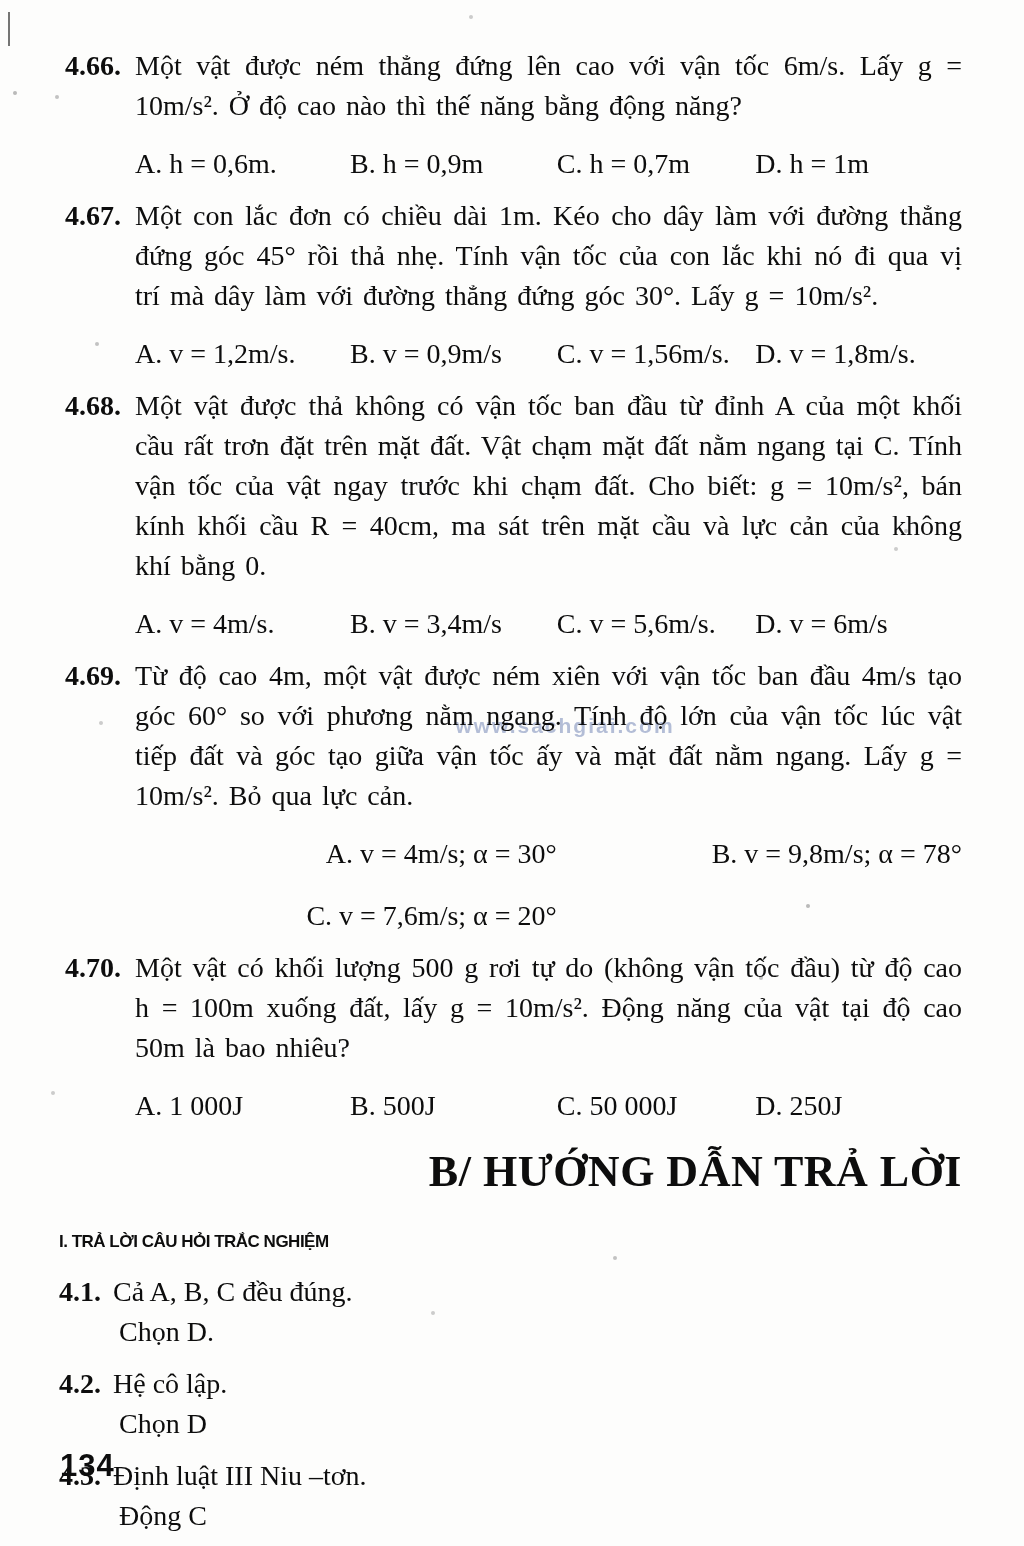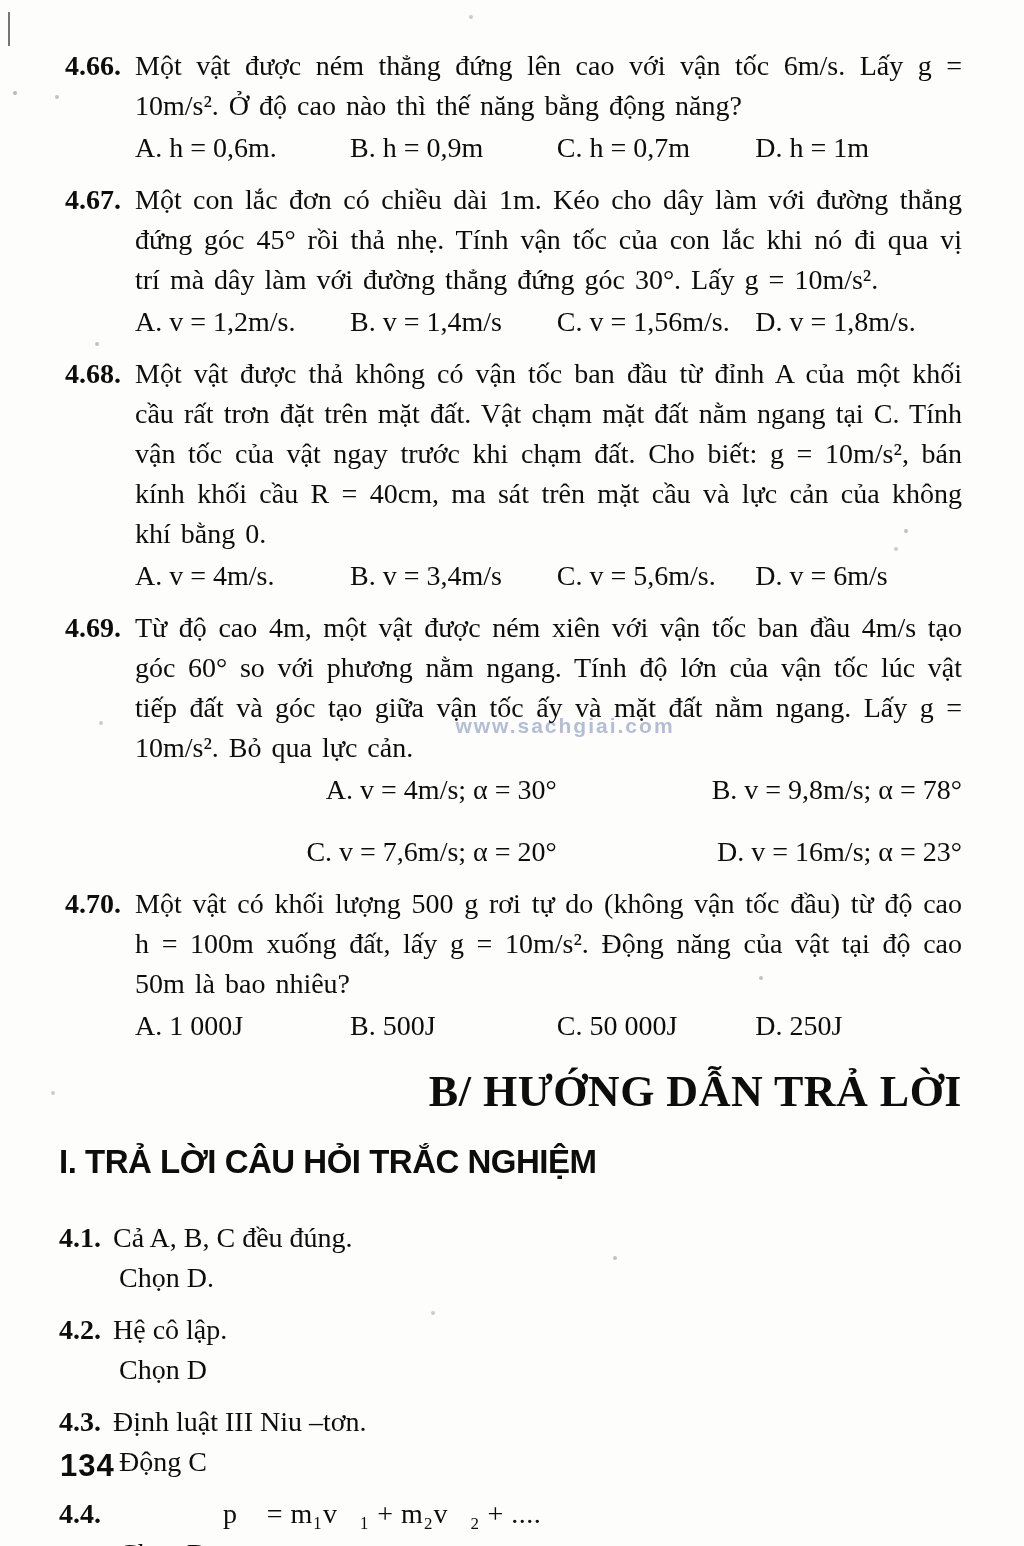--- a/index.html
+++ b/index.html
@@ -41,33 +41,33 @@
   
   .content{
     position:absolute; left:65px; top:46px; width:897px; z-index:1;
     font-size:28px; line-height:40px;
   }
   .question{ position:relative; padding-left:70px; margin-bottom:12px; }
   .qnum{
     position:absolute; left:0; top:0; font-weight:bold; white-space:nowrap;
   }
   .qbody{ margin:0; text-align:justify; word-spacing:3px; }
-  .opts{ display:grid; margin-top:2px; }
+  .opts{ display:grid; margin-top:18px; }
   .opts-4{ grid-template-columns:26% 25% 24% 25%; }
   .opts-2{ grid-template-columns:51% 49%; row-gap:22px;text-align:right; }
   .opt{ white-space:nowrap; }
   
   .guide-title{
     text-align:right; font-weight:bold; font-size:44px;
     margin:26px 0 0 0; letter-spacing:0.5px;
   }
   .guide-section{
     font-family:"Liberation Sans","DejaVu Sans",sans-serif;
-    font-weight:bold; font-size:33px; letter-spacing:-0.5px;
-    margin:30px 0 36px -6px;
+    font-weight:bold; font-size:17px; letter-spacing:-0.5px;
+    margin:30px 0 10px -6px;
   }
   .answer{ position:relative; margin-bottom:12px; margin-left:-6px; }
   .ans-line .qnum{ position:static; margin-right:12px; }
   .ans-choice{ padding-left:60px; }
   .formula{ margin-left:110px; letter-spacing:0.5px; }
   
   .page-num{
     position:absolute; left:60px; top:1448px; z-index:1;
     font-family:"Liberation Sans","DejaVu Sans",sans-serif;
     font-weight:bold; font-size:31px; letter-spacing:1px;
@@ -118,21 +118,21 @@
         <span class="opt">C. h = 0,7m</span>
         <span class="opt">D. h = 1m</span>
       </div>
     </div>
 
     <div class="question">
       <span class="qnum">4.67.</span>
       <p class="qbody">Một con lắc đơn có chiều dài 1m. Kéo cho dây làm với đường thẳng đứng góc 45° rồi thả nhẹ. Tính vận tốc của con lắc khi nó đi qua vị trí mà dây làm với đường thẳng đứng góc 30°. Lấy g = 10m/s².</p>
       <div class="opts opts-4">
         <span class="opt">A. v = 1,2m/s.</span>
-        <span class="opt">B. v = 1,4m/s</span>
+        <span class="opt">B. v = 0,9m/s</span>
         <span class="opt">C. v = 1,56m/s.</span>
         <span class="opt">D. v = 1,8m/s.</span>
       </div>
     </div>
 
     <div class="question">
       <span class="qnum">4.68.</span>
       <p class="qbody">Một vật được thả không có vận tốc ban đầu từ đỉnh A của một khối cầu rất trơn đặt trên mặt đất. Vật chạm mặt đất nằm ngang tại C. Tính vận tốc của vật ngay trước khi chạm đất. Cho biết: g = 10m/s², bán kính khối cầu R = 40cm, ma sát trên mặt cầu và lực cản của không khí bằng 0.</p>
       <div class="opts opts-4">
         <span class="opt">A. v = 4m/s.</span>
@@ -142,21 +142,20 @@
       </div>
     </div>
 
     <div class="question">
       <span class="qnum">4.69.</span>
       <p class="qbody">Từ độ cao 4m, một vật được ném xiên với vận tốc ban đầu 4m/s tạo góc 60° so với phương nằm ngang. Tính độ lớn của vận tốc lúc vật tiếp đất và góc tạo giữa vận tốc ấy và mặt đất nằm ngang. Lấy g = 10m/s². Bỏ qua lực cản.</p>
       <div class="opts opts-2">
         <span class="opt">A. v = 4m/s; α = 30°</span>
         <span class="opt">B. v = 9,8m/s; α = 78°</span>
         <span class="opt">C. v = 7,6m/s; α = 20°</span>
-        <span class="opt">D. v = 16m/s; α = 23°</span>
       </div>
     </div>
 
     <div class="question">
       <span class="qnum">4.70.</span>
       <p class="qbody">Một vật có khối lượng 500 g rơi tự do (không vận tốc đầu) từ độ cao h = 100m xuống đất, lấy g = 10m/s². Động năng của vật tại độ cao 50m là bao nhiêu?</p>
       <div class="opts opts-4">
         <span class="opt">A. 1 000J</span>
         <span class="opt">B. 500J</span>
         <span class="opt">C. 50 000J</span>

